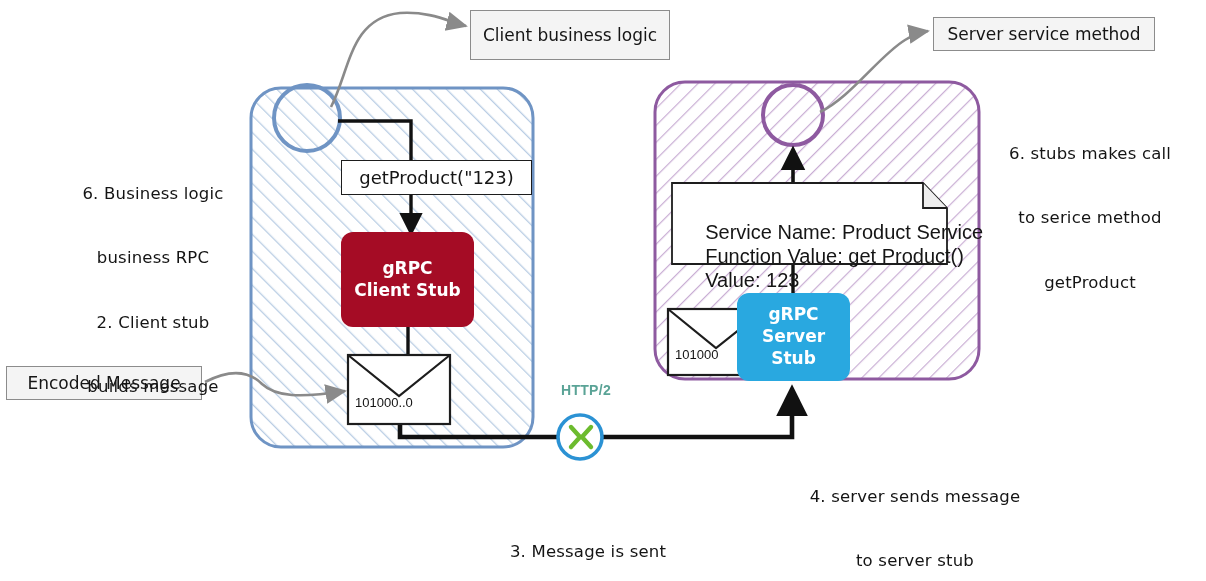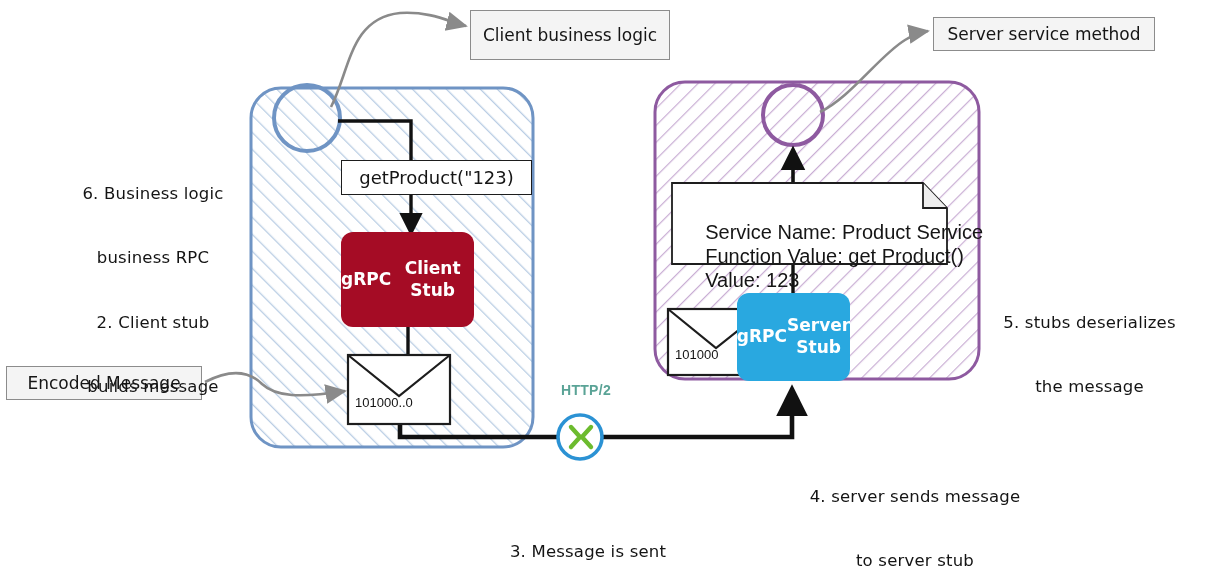--- a/index.html
+++ b/index.html
@@ -62,21 +62,21 @@
     box-sizing: border-box;
   }
   .stub-box {
     position: absolute;
     border-radius: 12px;
     color: #ffffff;
     font-weight: bold;
     font-size: 17px;
     text-align: center;
     display: flex;
-    flex-direction: row;
+    flex-direction: column;
     align-items: center;
     justify-content: center;
     line-height: 1.28;
     box-sizing: border-box;
   }
   .env-text {
     position: absolute;
     font-size: 13px;
     color: #141414;
     font-family: "Liberation Sans", sans-serif;
@@ -239,19 +239,20 @@
     <div>3. Message is sent</div>
     
     
   </div>
 
   <div class="htext step-label" style="left:795px; top:443px; width:240px;">
     <div>4. server sends message</div>
     <div>to server stub</div>
   </div>
 
-  <div class="htext step-label" style="left:982px; top:269px; width:215px;">
-    <div>5. stubs deserializes</div>
-    <div>the message</div>
-  </div>
-
+
+  <div class="htext step-label" style="left:990px; top:100px; width:200px;">
+    <div>6. stubs makes call</div>
+    <div>to serice method</div>
+    <div>getProduct</div>
+  </div>
 
 </div>
 
 </body></html>

